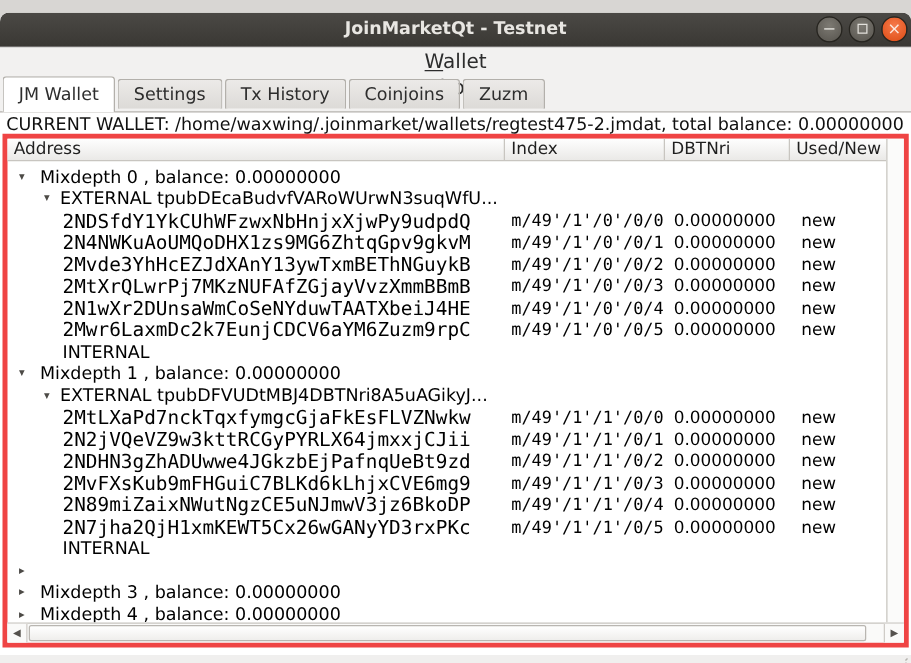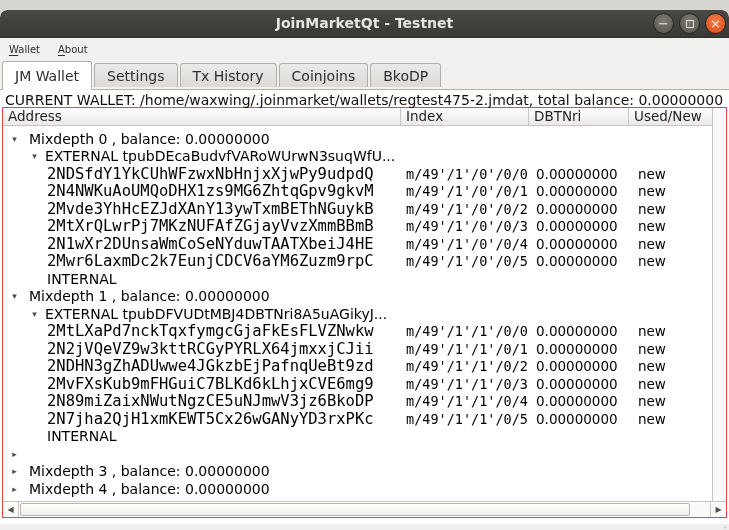--- a/index.html
+++ b/index.html
@@ -25,21 +25,21 @@
     line-height:19px; font-size:13px; cursor:default;
     border:1px solid #26241f;
   }
   .ctl.minmax { background:radial-gradient(circle at 50% 35%,#7d7a73,#56534d); color:#e3e1dc; }
   .ctl.close  { background:radial-gradient(circle at 50% 35%,#f6794a,#dc4b14); color:#fbe9e1; }
   .ctl .sq { display:inline-block; width:8px; height:8px; border:1.5px solid #e3e1dc; margin-top:5px; }
   
   .menubar {
     position:absolute; top:28px; left:0; right:0; height:22px;
     background:#f2f1f0; display:flex; align-items:center;
-    font-size:10px; color:#2d2d2d;
+    font-size:16px; color:#2d2d2d;flex-direction:column;
   }
   .menu-item { padding:1px 9px; }
   .menu-item u { text-decoration:underline; text-underline-offset:2px; }
   
   .tabbar {
     position:absolute; top:50px; left:2px; right:8px; height:30px;
     display:flex; align-items:center; z-index:3;
   }
   .tab {
     height:24px; padding:0 12px; margin-right:2px;
@@ -57,21 +57,21 @@
     position:absolute; top:79px; left:0; right:0; bottom:16px;
     background:#ffffff; border-top:1px solid #b3b0ab;
   }
   .banner {
     position:absolute; top:82px; left:5px; right:2px; height:15px;
     font-size:14px; color:#101010; white-space:nowrap; z-index:2;
   }
   
   .tree {
     position:absolute; left:2px; right:2px; top:97px; bottom:22px;
-    background:#ffffff; border:1px solid #ef4444;
+    background:#ffffff; border:4px solid #ef4444;
   }
   .tree-header {
     position:absolute; top:0; left:0; right:14px; height:18px;
     background:linear-gradient(#fefefe,#eae9e7);
     border-bottom:1px solid #c8c5c0; display:flex;
     font-size:13.5px; color:#1f1f1f;
   }
   .th { border-right:1px solid #c8c5c0; padding:0 0 0 5px; line-height:17px; overflow:hidden; }
   .th.c-addr  { width:398px; }
   .th.c-index { width:128px; }
@@ -140,21 +140,21 @@
   <div class="menubar">
       <div class="menu-item"><u>W</u>allet</div>
       <div class="menu-item"><u>A</u>bout</div>
     </div>
 
   <div class="tabbar">
       <div class="tab active">JM Wallet</div>
       <div class="tab">Settings</div>
       <div class="tab">Tx History</div>
       <div class="tab">Coinjoins</div>
-      <div class="tab">BkoDP</div>
+      <div class="tab">Zuzm</div>
     </div>
 
   <div class="pane"></div>
 
   <div class="banner">CURRENT WALLET: /home/waxwing/.joinmarket/wallets/regtest475-2.jmdat, total balance: 0.00000000</div>
 
   <div class="tree">
     <div class="tree-header">
       <div class="th c-addr">Address</div>
       <div class="th c-index">Index</div>

